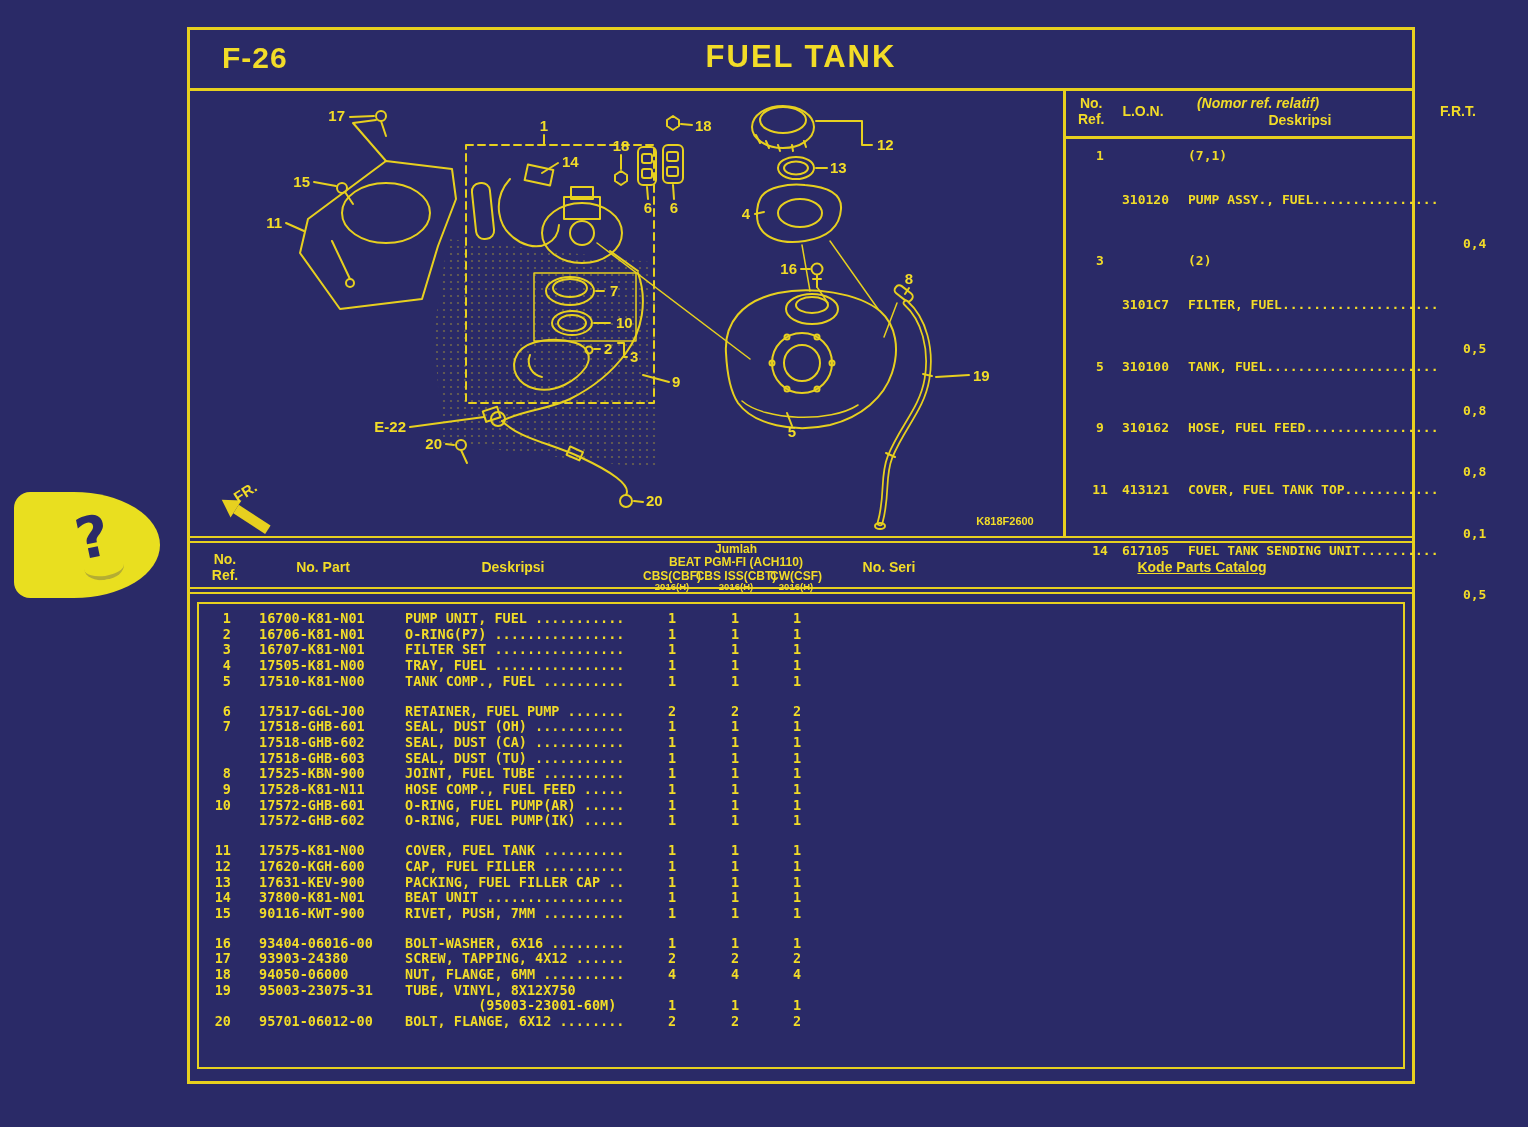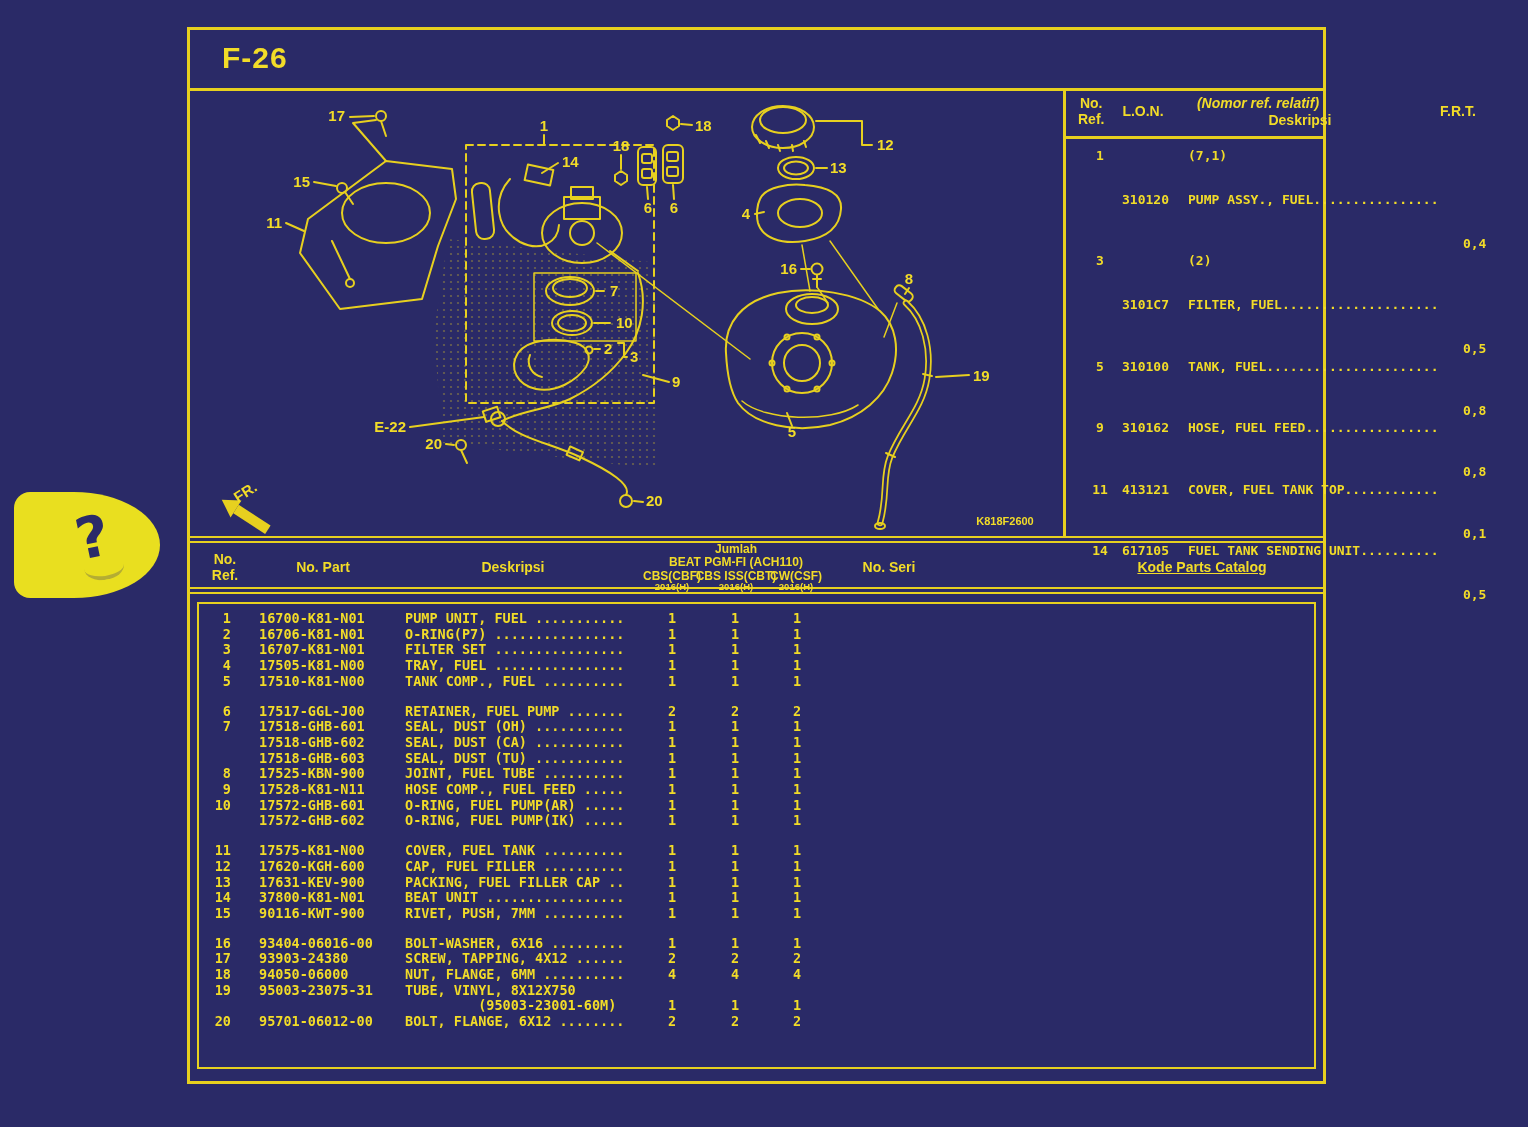--- a/index.html
+++ b/index.html
@@ -2,21 +2,21 @@
 <html><head>
 <meta charset="utf-8">
 <style>
   html,body { margin:0; padding:0; }
   body {
     width:1528px; height:1127px; position:relative; overflow:hidden;
     background:#2a2a67;
     font-family:"Liberation Sans", sans-serif;
   }
   .frame {
-    position:absolute; left:187px; top:27px; width:1139px; height:1057px;
+    position:absolute; left:187px; top:27px; width:1228px; height:1057px;
     border:3px solid #e7d01f; box-sizing:border-box; background:#2a2a67;
   }
   
   .titlebar { position:absolute; top:0; left:0; right:0; height:58px; border-bottom:3px solid #e7d01f; }
   .page-code { position:absolute; left:32px; top:11px; font-size:30px; font-weight:bold; color:#f2dc28; letter-spacing:1px; }
   .page-title { position:absolute; left:0; right:0; top:9px; text-align:center; font-size:31px; font-weight:bold; color:#f2dc28; letter-spacing:2px; }
   
   .top-section { position:absolute; top:61px; left:0; right:0; height:445px; }
   .diagram { position:absolute; left:0; top:0; width:873px; height:445px; }
   .diagram svg { display:block; }
@@ -62,20 +62,21 @@
 
 <div class="help-tab">
   <span class="help-q">?</span>
   <span class="help-swoosh"></span>
 </div>
 
 <div class="frame">
 
   <header class="titlebar">
     <div class="page-code">F-26</div>
+    <div class="page-title">FUEL TANK</div>
   </header>
 
   <section class="top-section">
 
     <div class="diagram">
       <svg width="873" height="445" viewBox="0 0 873 445" fill="none" stroke="#e7d01f" stroke-width="2" stroke-linecap="round" stroke-linejoin="round">
         <defs>
           <pattern id="dots" width="7" height="7" patternUnits="userSpaceOnUse">
             <circle cx="2" cy="2" r="1.1" fill="#e7d01f" stroke="none" opacity="0.35"></circle>
           </pattern>

